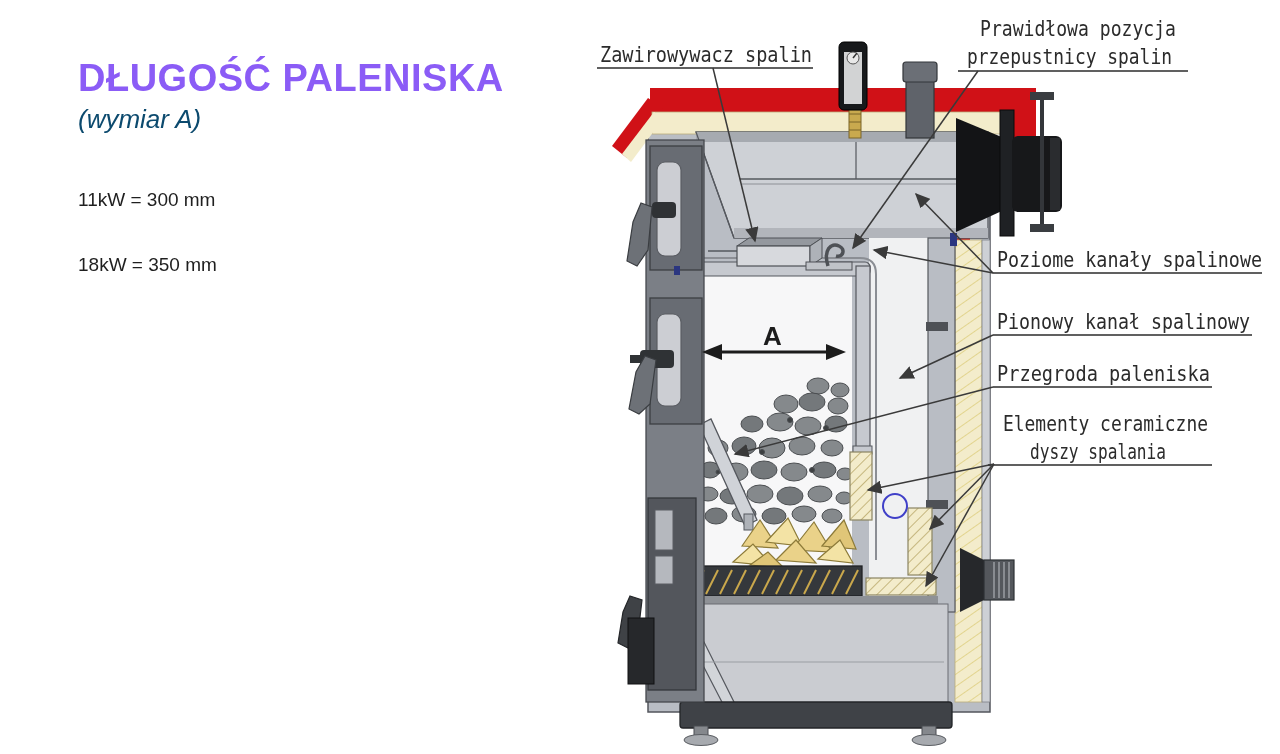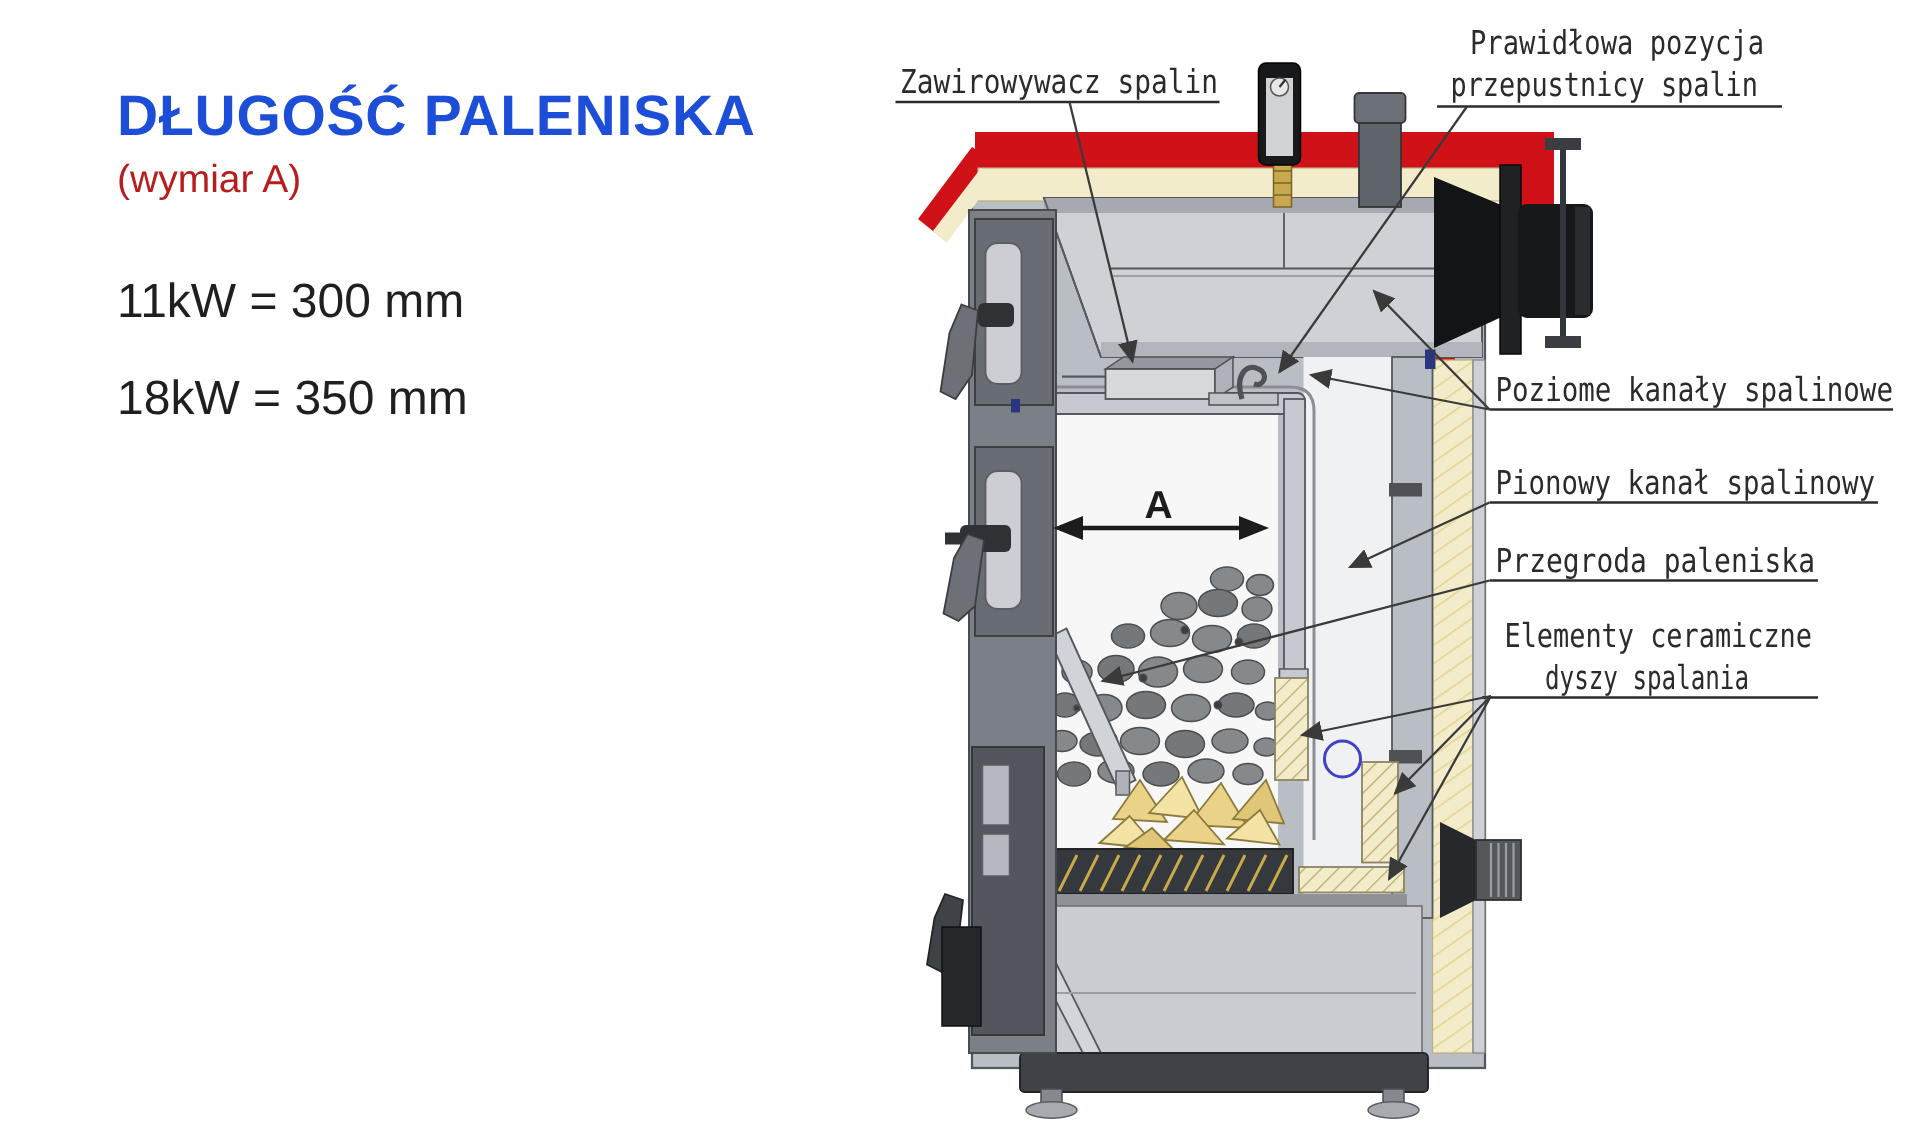--- a/index.html
+++ b/index.html
@@ -1,21 +1,21 @@
 <!DOCTYPE html>
 <html><head>
 <meta charset="utf-8">
 <style>
   html,body{margin:0;padding:0;background:#ffffff;width:1280px;height:754px;overflow:hidden;}
   .stage{position:relative;width:1280px;height:754px;background:#fff;font-family:"Liberation Sans",sans-serif;}
   .info-panel{position:absolute;left:78px;top:58px;width:470px;color:#222;}
-  .info-title{font-size:38px;font-weight:700;letter-spacing:.5px;color:#1d4ed8;margin:0;line-height:1.1;}
-  .info-subtitle{font-size:26px;color:#b91c1c;margin:4px 0 0 0;font-weight:400;}
+  .info-title{font-size:38px;font-weight:700;letter-spacing:.5px;color:#8b5cf6;margin:0;line-height:1.1;}
+  .info-subtitle{font-size:26px;color:#0c4a6e;margin:4px 0 0 0;font-weight:400;font-style:italic;}
   .spec-list{list-style:none;margin:52px 0 0 0;padding:0;}
-  .spec-list li{font-size:32px;color:#1f1f1f;margin:0 0 39px 0;line-height:26px;}
+  .spec-list li{font-size:19px;color:#1f1f1f;margin:0 0 39px 0;line-height:26px;}
   svg{position:absolute;left:0;top:0;}
   .cad-label{font-family:"DejaVu Sans Mono",monospace;font-size:22px;fill:#2b2b2b;}
   .dim-letter{font-family:"Liberation Sans",sans-serif;font-size:26px;font-weight:700;fill:#1c1c1c;}
   .leader{stroke:#3a3a3a;stroke-width:1.5;fill:none;}
   .uline{stroke:#2b2b2b;stroke-width:1.6;}
 </style>
 </head>
 <body>
 
 <div class="stage">

